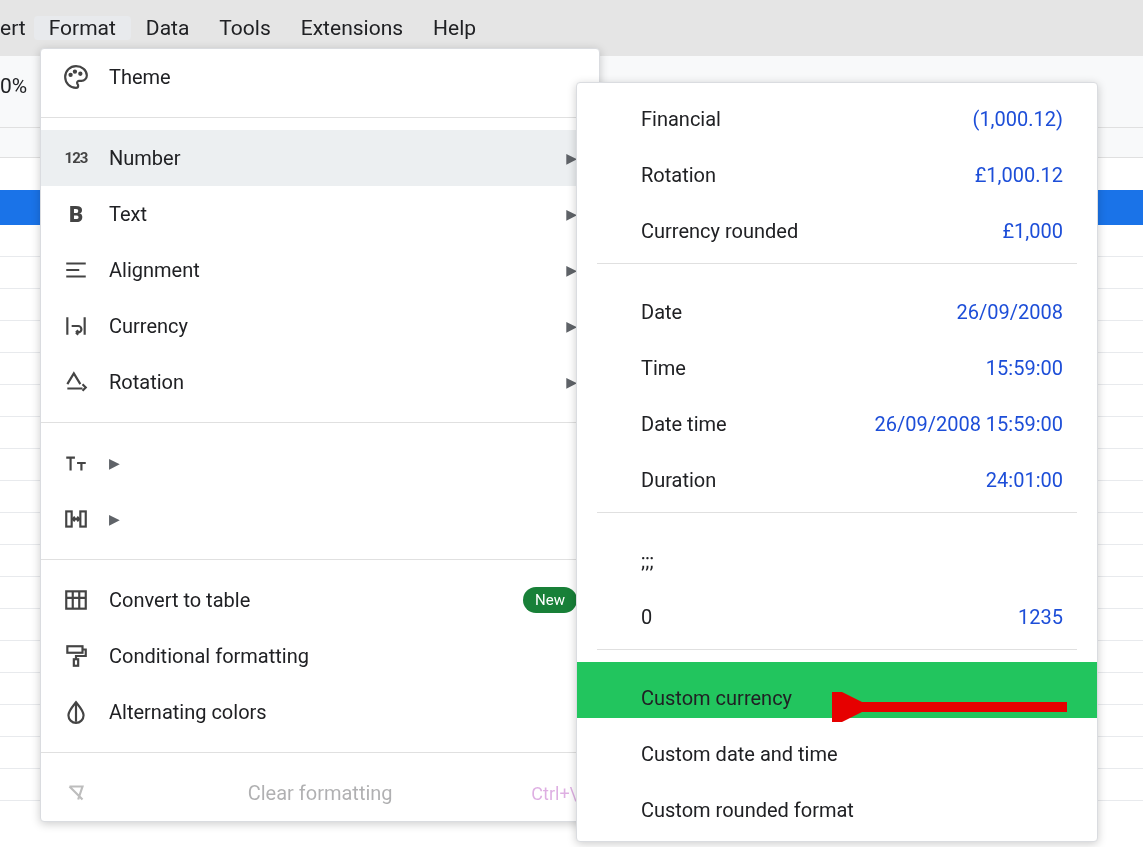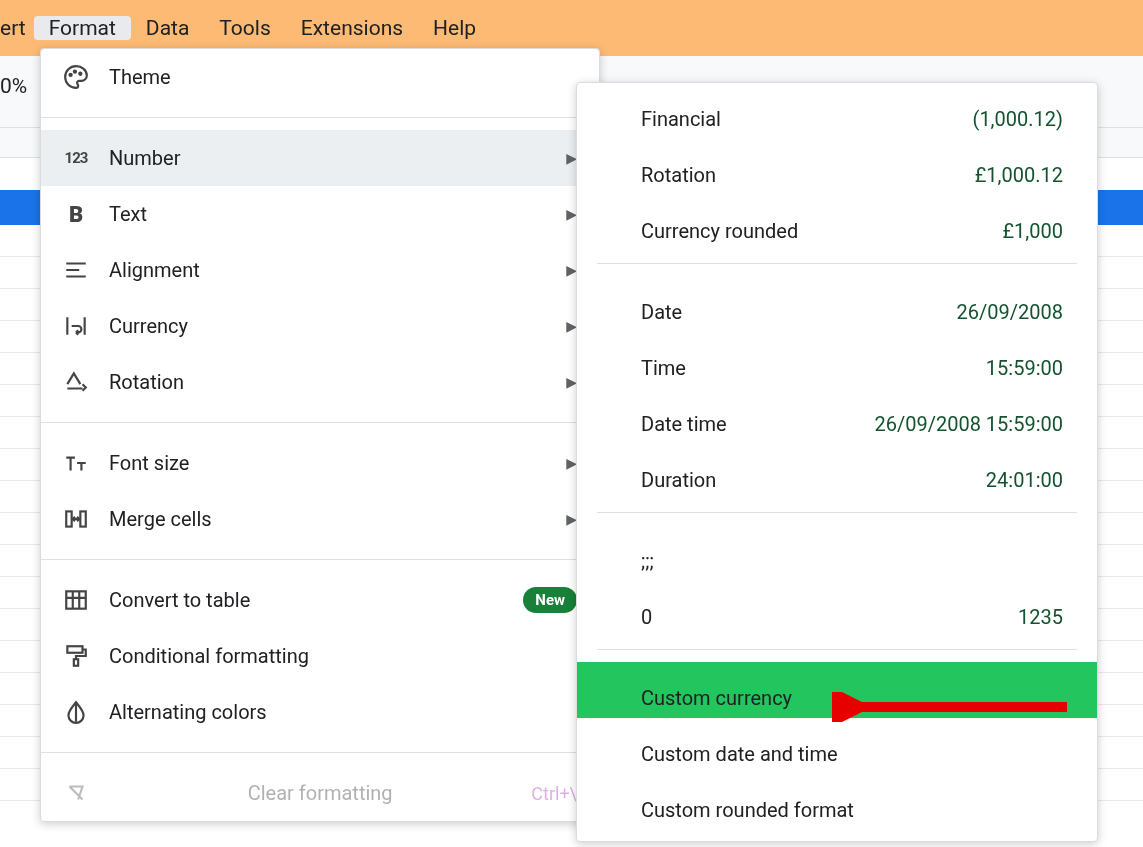--- a/index.html
+++ b/index.html
@@ -14,21 +14,21 @@
     position: relative;
   }
 
   
   .menubar {
     position: absolute;
     top: 0;
     left: 0;
     right: 0;
     height: 56px;
-    background: #fdba74;
+    background: #e5e5e5;
     display: flex;
     align-items: center;
     padding-left: 0;
     z-index: 1;
   }
   .menubar-item {
     padding: 0 15px;
     font-size: 21px;
     color: #202124;
     cursor: pointer;
@@ -142,21 +142,21 @@
   }
   .menu-sep {
     height: 1px;
     background: #e0e0e0;
     margin: 12px 0;
   }
   .new-badge {
     background: #188038;
     color: #fff;
     font-size: 15px;
-    font-weight: 700;
+    font-weight: 400;
     padding: 4px 12px;
     border-radius: 14px;
   }
   .shortcut-text {
     color: #a21caf;
     font-size: 18px;
   }
 
   
   .number-submenu {
@@ -180,21 +180,21 @@
   .nrow {
     display: flex;
     align-items: center;
     height: 56px;
     padding: 16px 34px 0 64px;
     font-size: 20px;
     cursor: pointer;
   }
   .nrow.highlight { background: #22c55e; }
   .nrow .nlabel { flex: 1; color: #202124; }
-  .nrow .nexample { color: #14532d; }
+  .nrow .nexample { color: #1d4ed8; }
   .nsep {
     height: 1px;
     background: #e0e0e0;
     margin: 12px 20px;
   }
 
   
   .anno-arrow {
     position: absolute;
     z-index: 50;
@@ -328,33 +328,31 @@
     </div>
 
     <div class="menu-sep"></div>
 
     <div class="menu-item">
       <span class="icon-slot">
         <svg viewBox="0 0 24 24" stroke="currentColor" stroke-width="2" fill="none">
             <path d="M3 7h8M7 7v12M13 12h8M17 12v7"></path>
           </svg>
       </span>
-      <span class="label">Font size</span>
       <span class="submenu-arrow">▶</span>
     </div>
 
     <div class="menu-item">
       <span class="icon-slot">
         <svg viewBox="0 0 24 24" stroke="currentColor" stroke-width="2" fill="none">
             <rect x="3" y="5" width="5" height="14"></rect>
             <rect x="16" y="5" width="5" height="14"></rect>
             <path d="M9 12h6m-2-2l2 2-2 2M11 10l-2 2 2 2"></path>
           </svg>
       </span>
-      <span class="label">Merge cells</span>
       <span class="submenu-arrow">▶</span>
     </div>
 
     <div class="menu-sep"></div>
 
     <div class="menu-item">
       <span class="icon-slot">
         <svg viewBox="0 0 24 24" stroke="currentColor" stroke-width="2" fill="none">
             <rect x="3" y="4" width="18" height="16"></rect>
             <path d="M3 10h18M9 4v16M15 4v16"></path>

